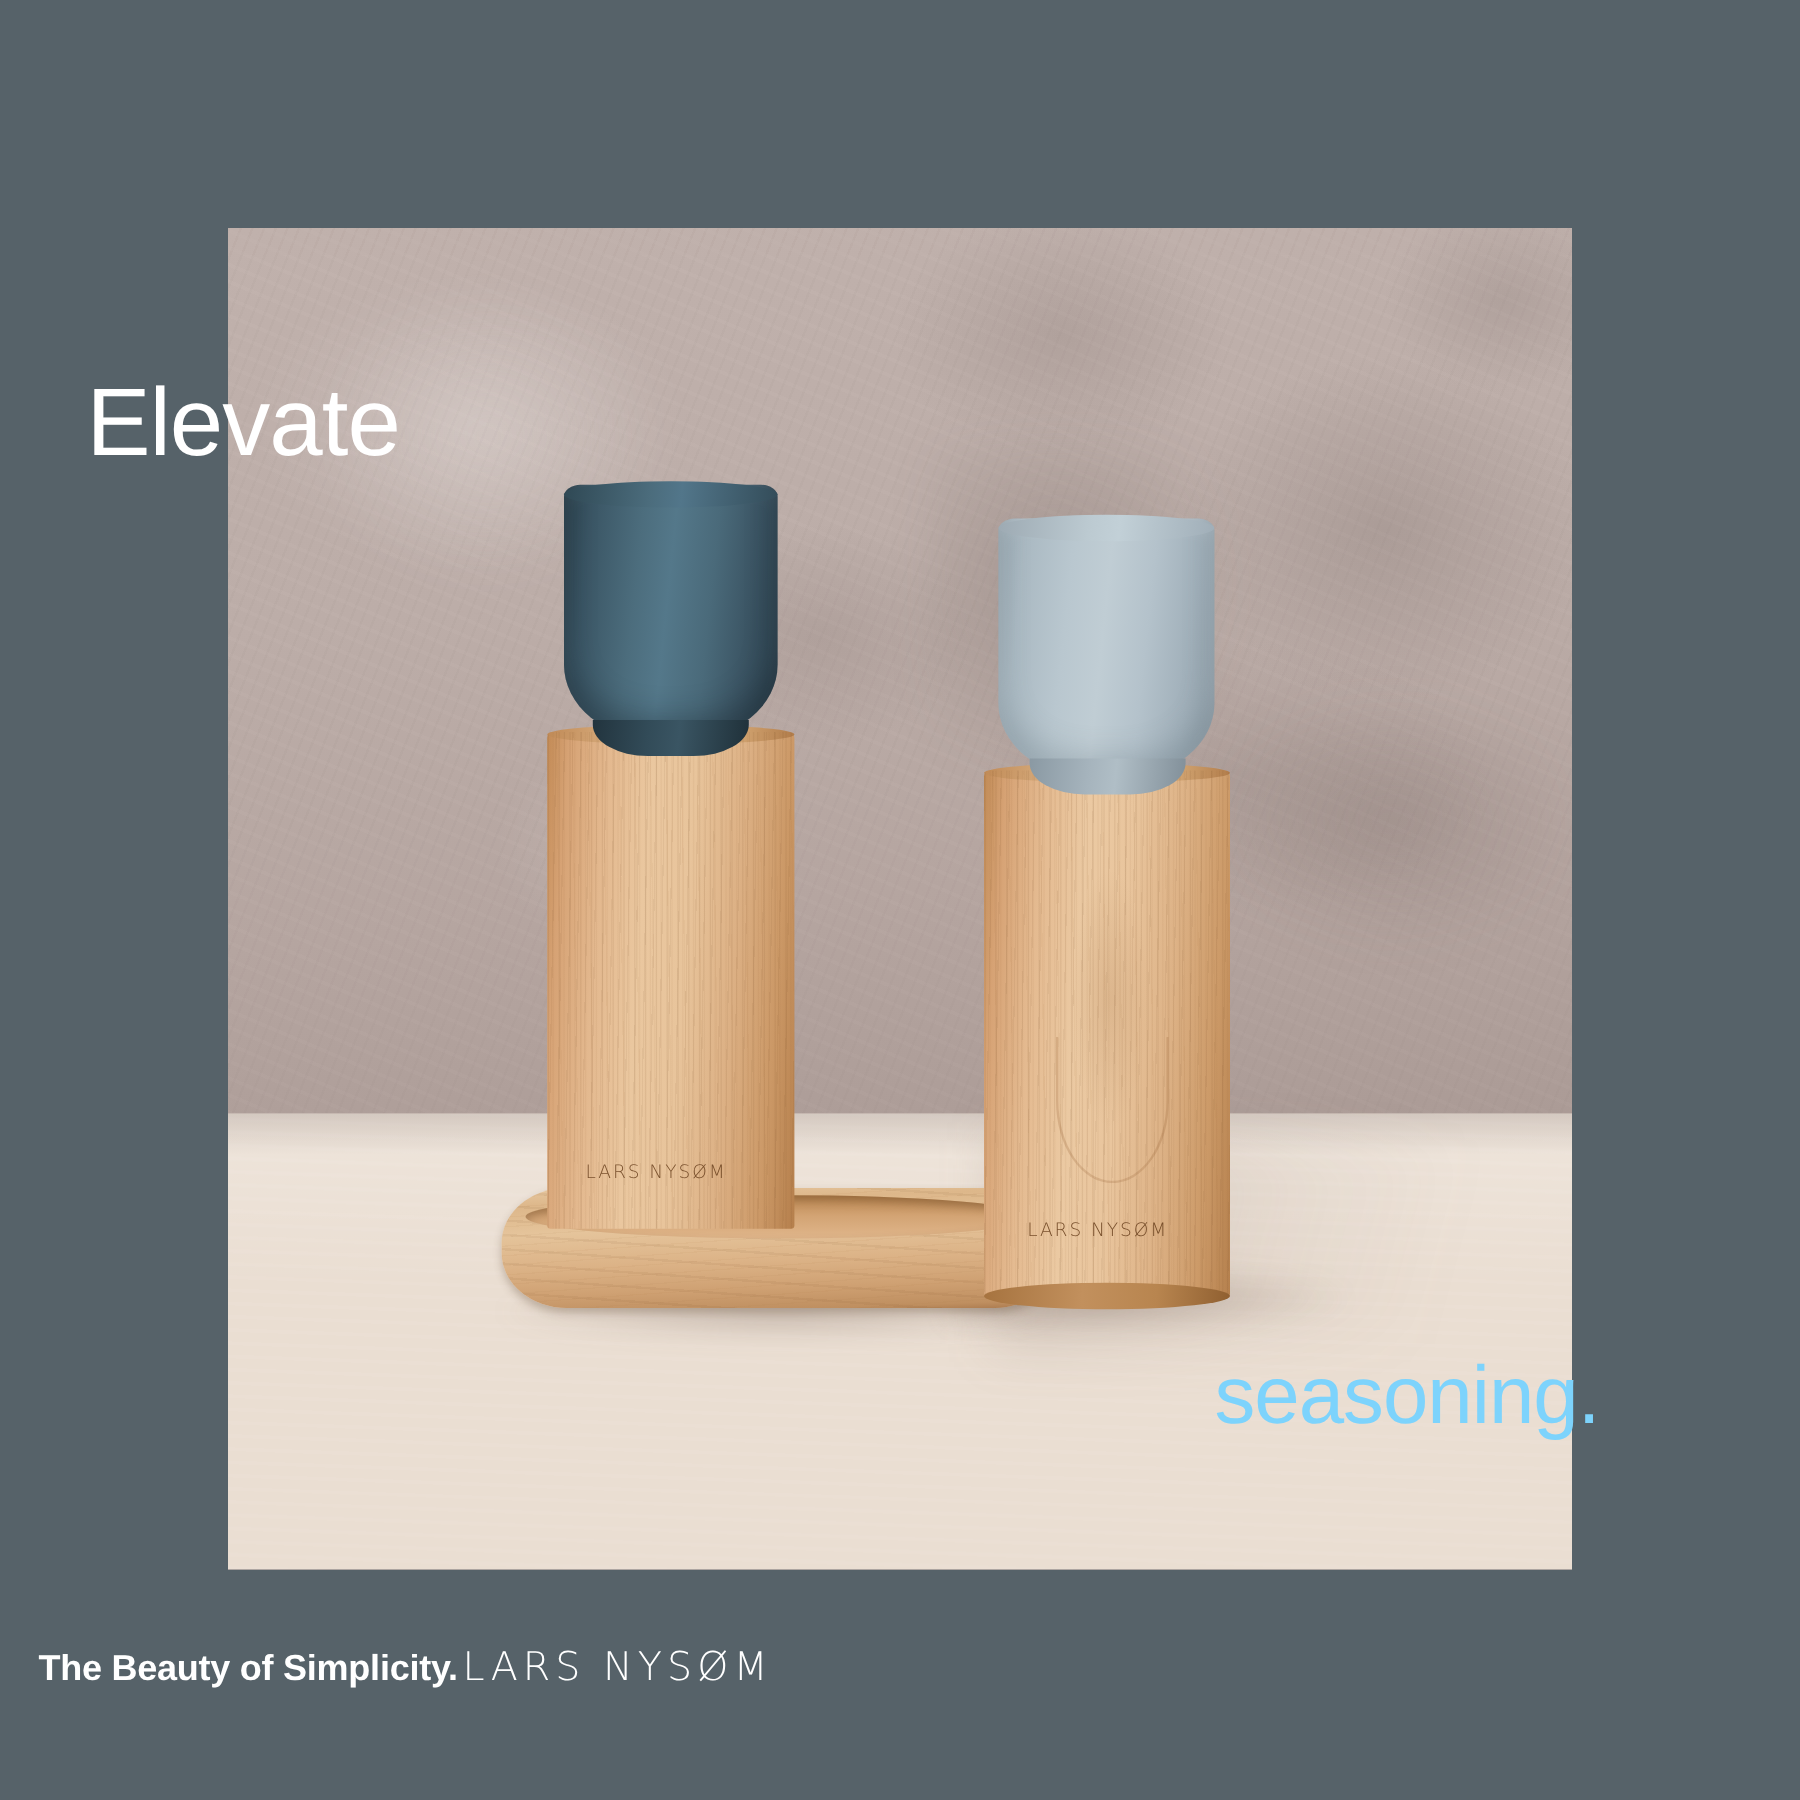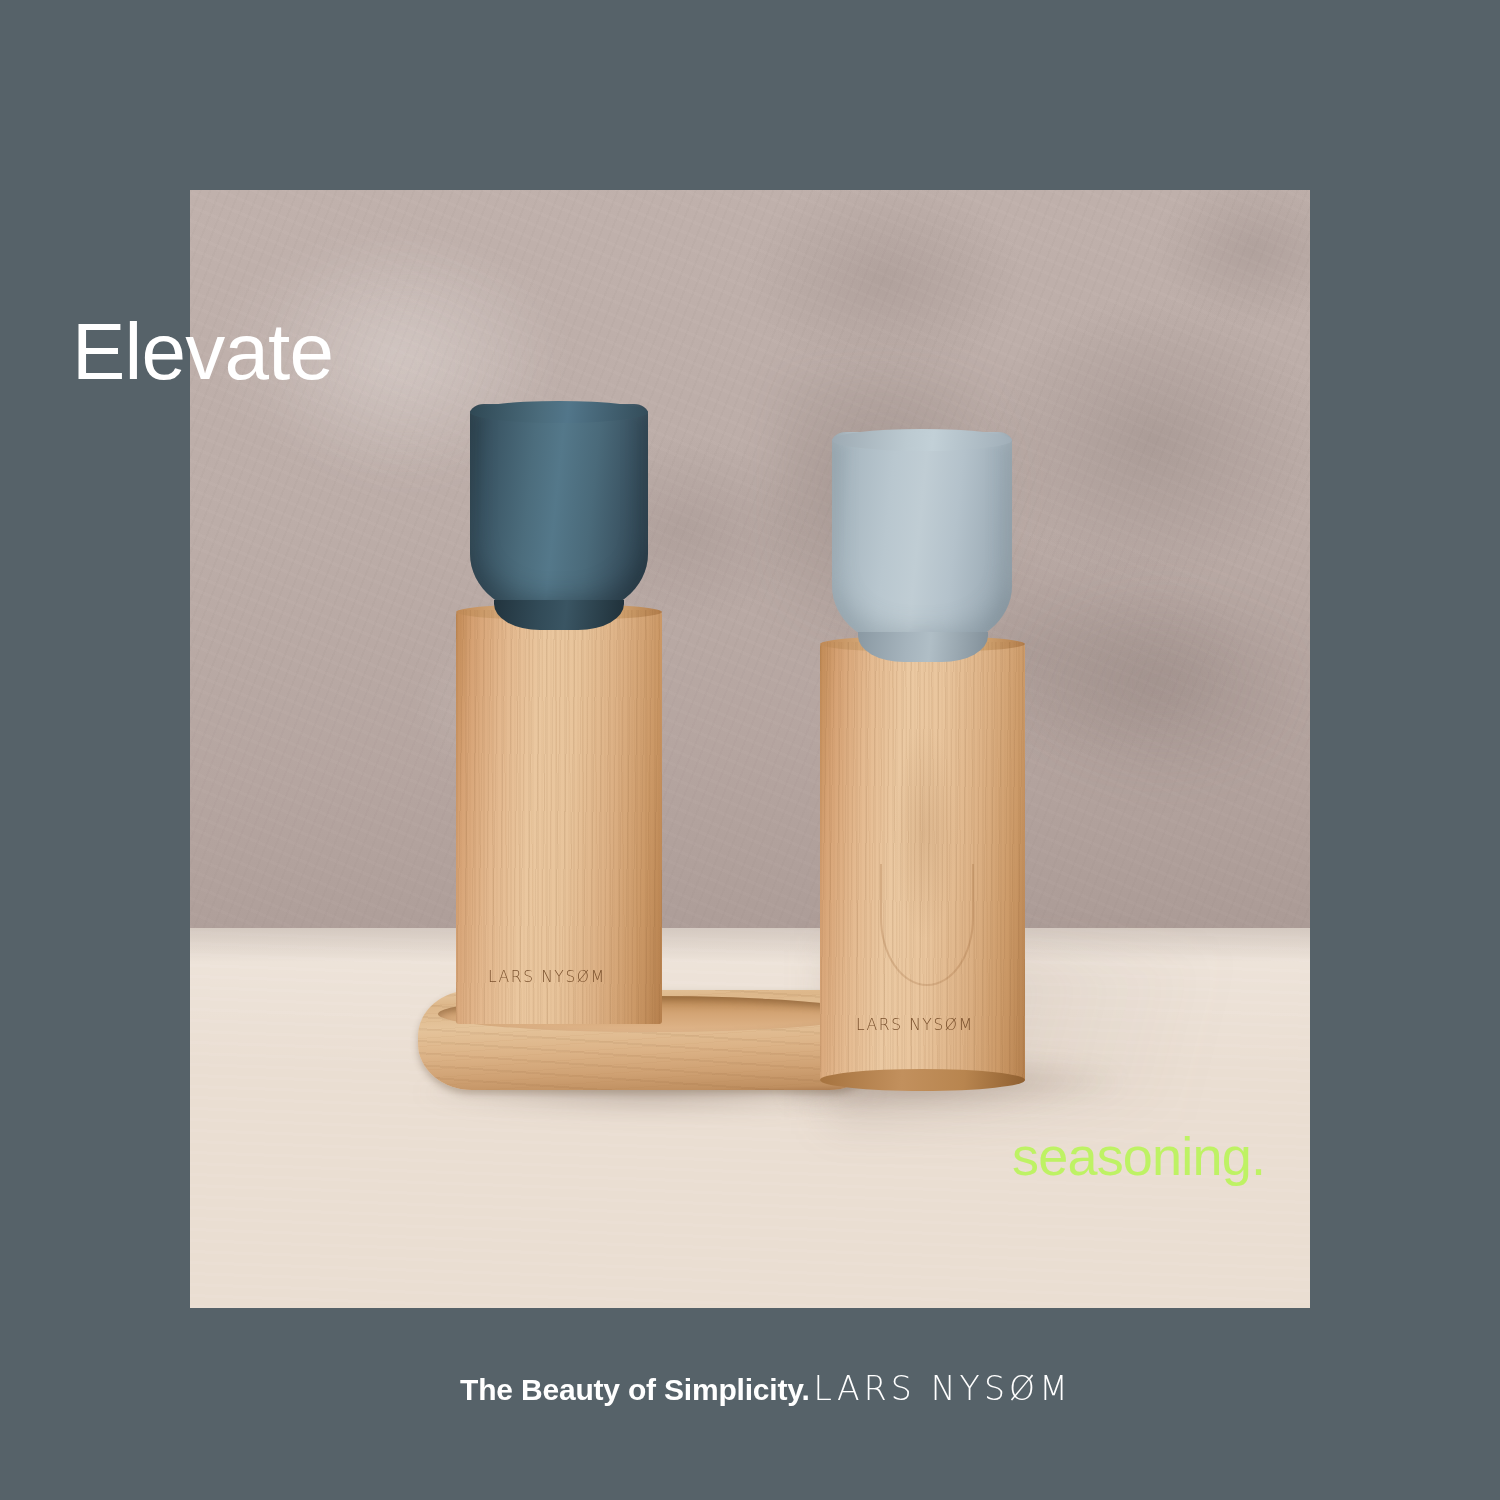--- a/index.html
+++ b/index.html
@@ -409,35 +409,34 @@
     line-height: 1;
     color: #ffffff;
     font-weight: 400;
     letter-spacing: -0.8px;
     white-space: nowrap;
   }
   .headline-bottom {
     position: absolute;
     left: 1012px;
     top: 1129px;
-    font-size: 54px;
+    font-size: 68px;
     line-height: 1;
-    color: #bef264;
+    color: #7dd3fc;
     font-weight: 400;
     letter-spacing: -0.8px;
     white-space: nowrap;
   }
 
   .tagline-bar {
     position: absolute;
     left: 0;
     right: 0;
     top: 1369px;
     display: flex;
-    justify-content: center;
     align-items: baseline;
     gap: 4px;
     white-space: nowrap;
     margin-left: 32px;
   }
   .tagline-text {
     font-size: 30px;
     font-weight: 700;
     color: #ffffff;
     letter-spacing: -0.2px;

